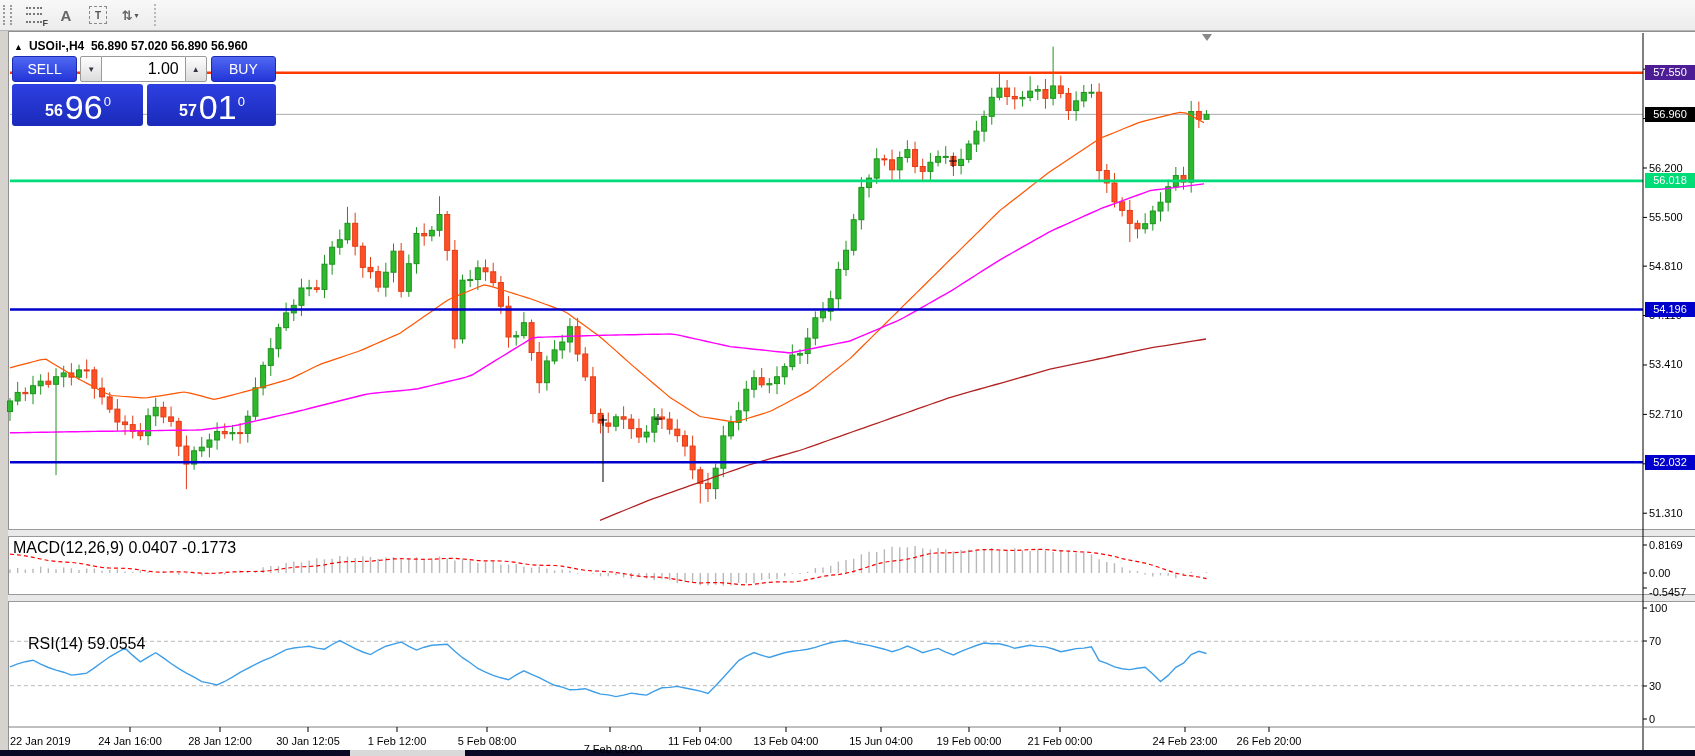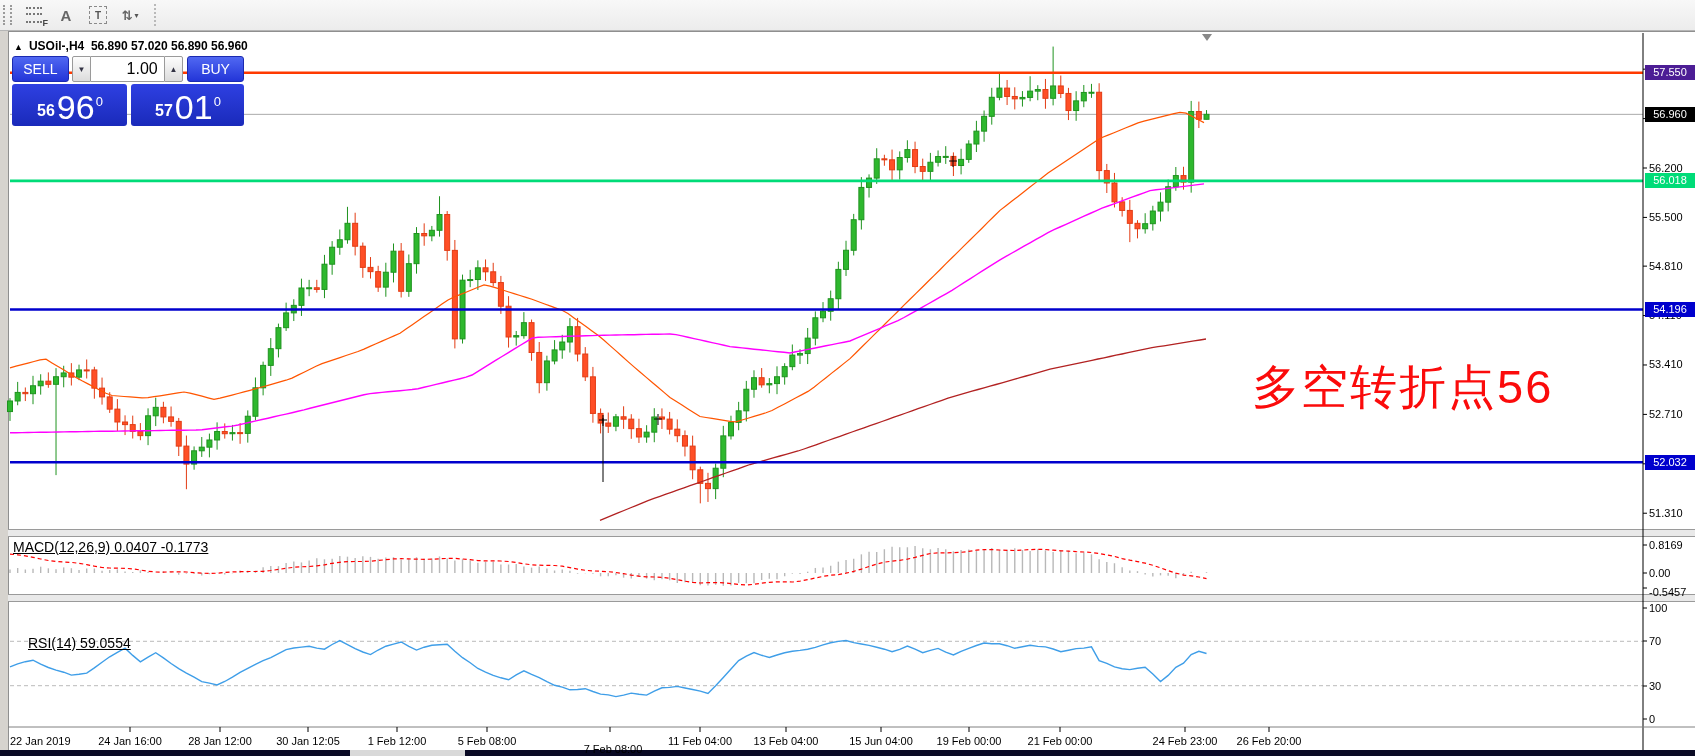--- a/index.html
+++ b/index.html
@@ -38,26 +38,26 @@
   #chart-svg{position:absolute;left:0;top:0;z-index:10;}
 
   
   .hdr{position:absolute;left:14px;top:39px;font-size:12px;font-weight:bold;color:#000;z-index:20;}
   .hdr .tri{font-size:9px;margin-right:6px;}
   .price-label{position:absolute;left:1649px;font-size:11px;color:#000;z-index:20;white-space:nowrap;}
   .price-badge{position:absolute;left:1645px;width:50px;height:15px;line-height:15px;
     text-align:center;font-size:11px;z-index:21;white-space:nowrap;}
   .date-label{position:absolute;top:735px;font-size:11px;color:#000;z-index:20;white-space:nowrap;transform:translateX(-50%);}
   .date-label.start{transform:none;}
-  .ind-label{position:absolute;left:13px;font-size:14px;color:#000;z-index:20;text-decoration:underline;}
+  .ind-label{position:absolute;left:13px;font-size:16px;color:#000;z-index:20;}
   .annotation{position:absolute;left:1252px;top:356px;font-size:47px;color:#fb0b0b;z-index:15;
     letter-spacing:2px;white-space:nowrap;}
 
   
-  .trade-panel{position:absolute;left:12px;top:56px;width:232px;z-index:25;}
+  .trade-panel{position:absolute;left:12px;top:56px;width:264px;z-index:25;}
   .tp-row1{display:flex;height:26px;}
   .btn-blue{background:linear-gradient(#5068f2,#2335d8);border:1px solid #1b2ab0;border-radius:3px;
     color:#fff;font-size:14px;display:flex;align-items:center;justify-content:center;}
   .sell-btn{width:66px;}
   .buy-btn{width:66px;margin-left:4px;}
   .spin{width:21px;background:linear-gradient(#fdfdfd,#dcdcdc);border:1px solid #9a9a9a;
     display:flex;align-items:center;justify-content:center;font-size:8px;color:#334;}
   .spin.dn{margin-left:3px;border-radius:2px 0 0 2px;}
   .spin.up{border-radius:0 2px 2px 0;}
   .vol-field{width:80px;background:#fff;border-top:1px solid #9a9a9a;border-bottom:1px solid #9a9a9a;
@@ -668,21 +668,20 @@
         <span class="pb-prefix">57</span>
         <span class="pb-big">01</span>
         <span class="pb-sup">0</span>
       </div>
     </div>
   </div>
 
   <div class="ind-label" style="top:539px;">MACD(12,26,9) 0.0407 -0.1773</div>
   <div class="ind-label" style="top:635px;padding-left:15px;">RSI(14) 59.0554</div>
 
-  <div class="annotation">多空转折点56</div>
 
   <div id="price-labels">
       <div class="price-label" style="top: 62.66px;">57.600</div>
       <div class="price-label" style="top: 112.08px;">56.900</div>
       <div class="price-label" style="top: 161.5px;">56.200</div>
       <div class="price-label" style="top: 210.92px;">55.500</div>
       <div class="price-label" style="top: 259.634px;">54.810</div>
       <div class="price-label" style="top: 309.054px;">54.110</div>
       <div class="price-label" style="top: 358.474px;">53.410</div>
       <div class="price-label" style="top: 407.894px;">52.710</div>

